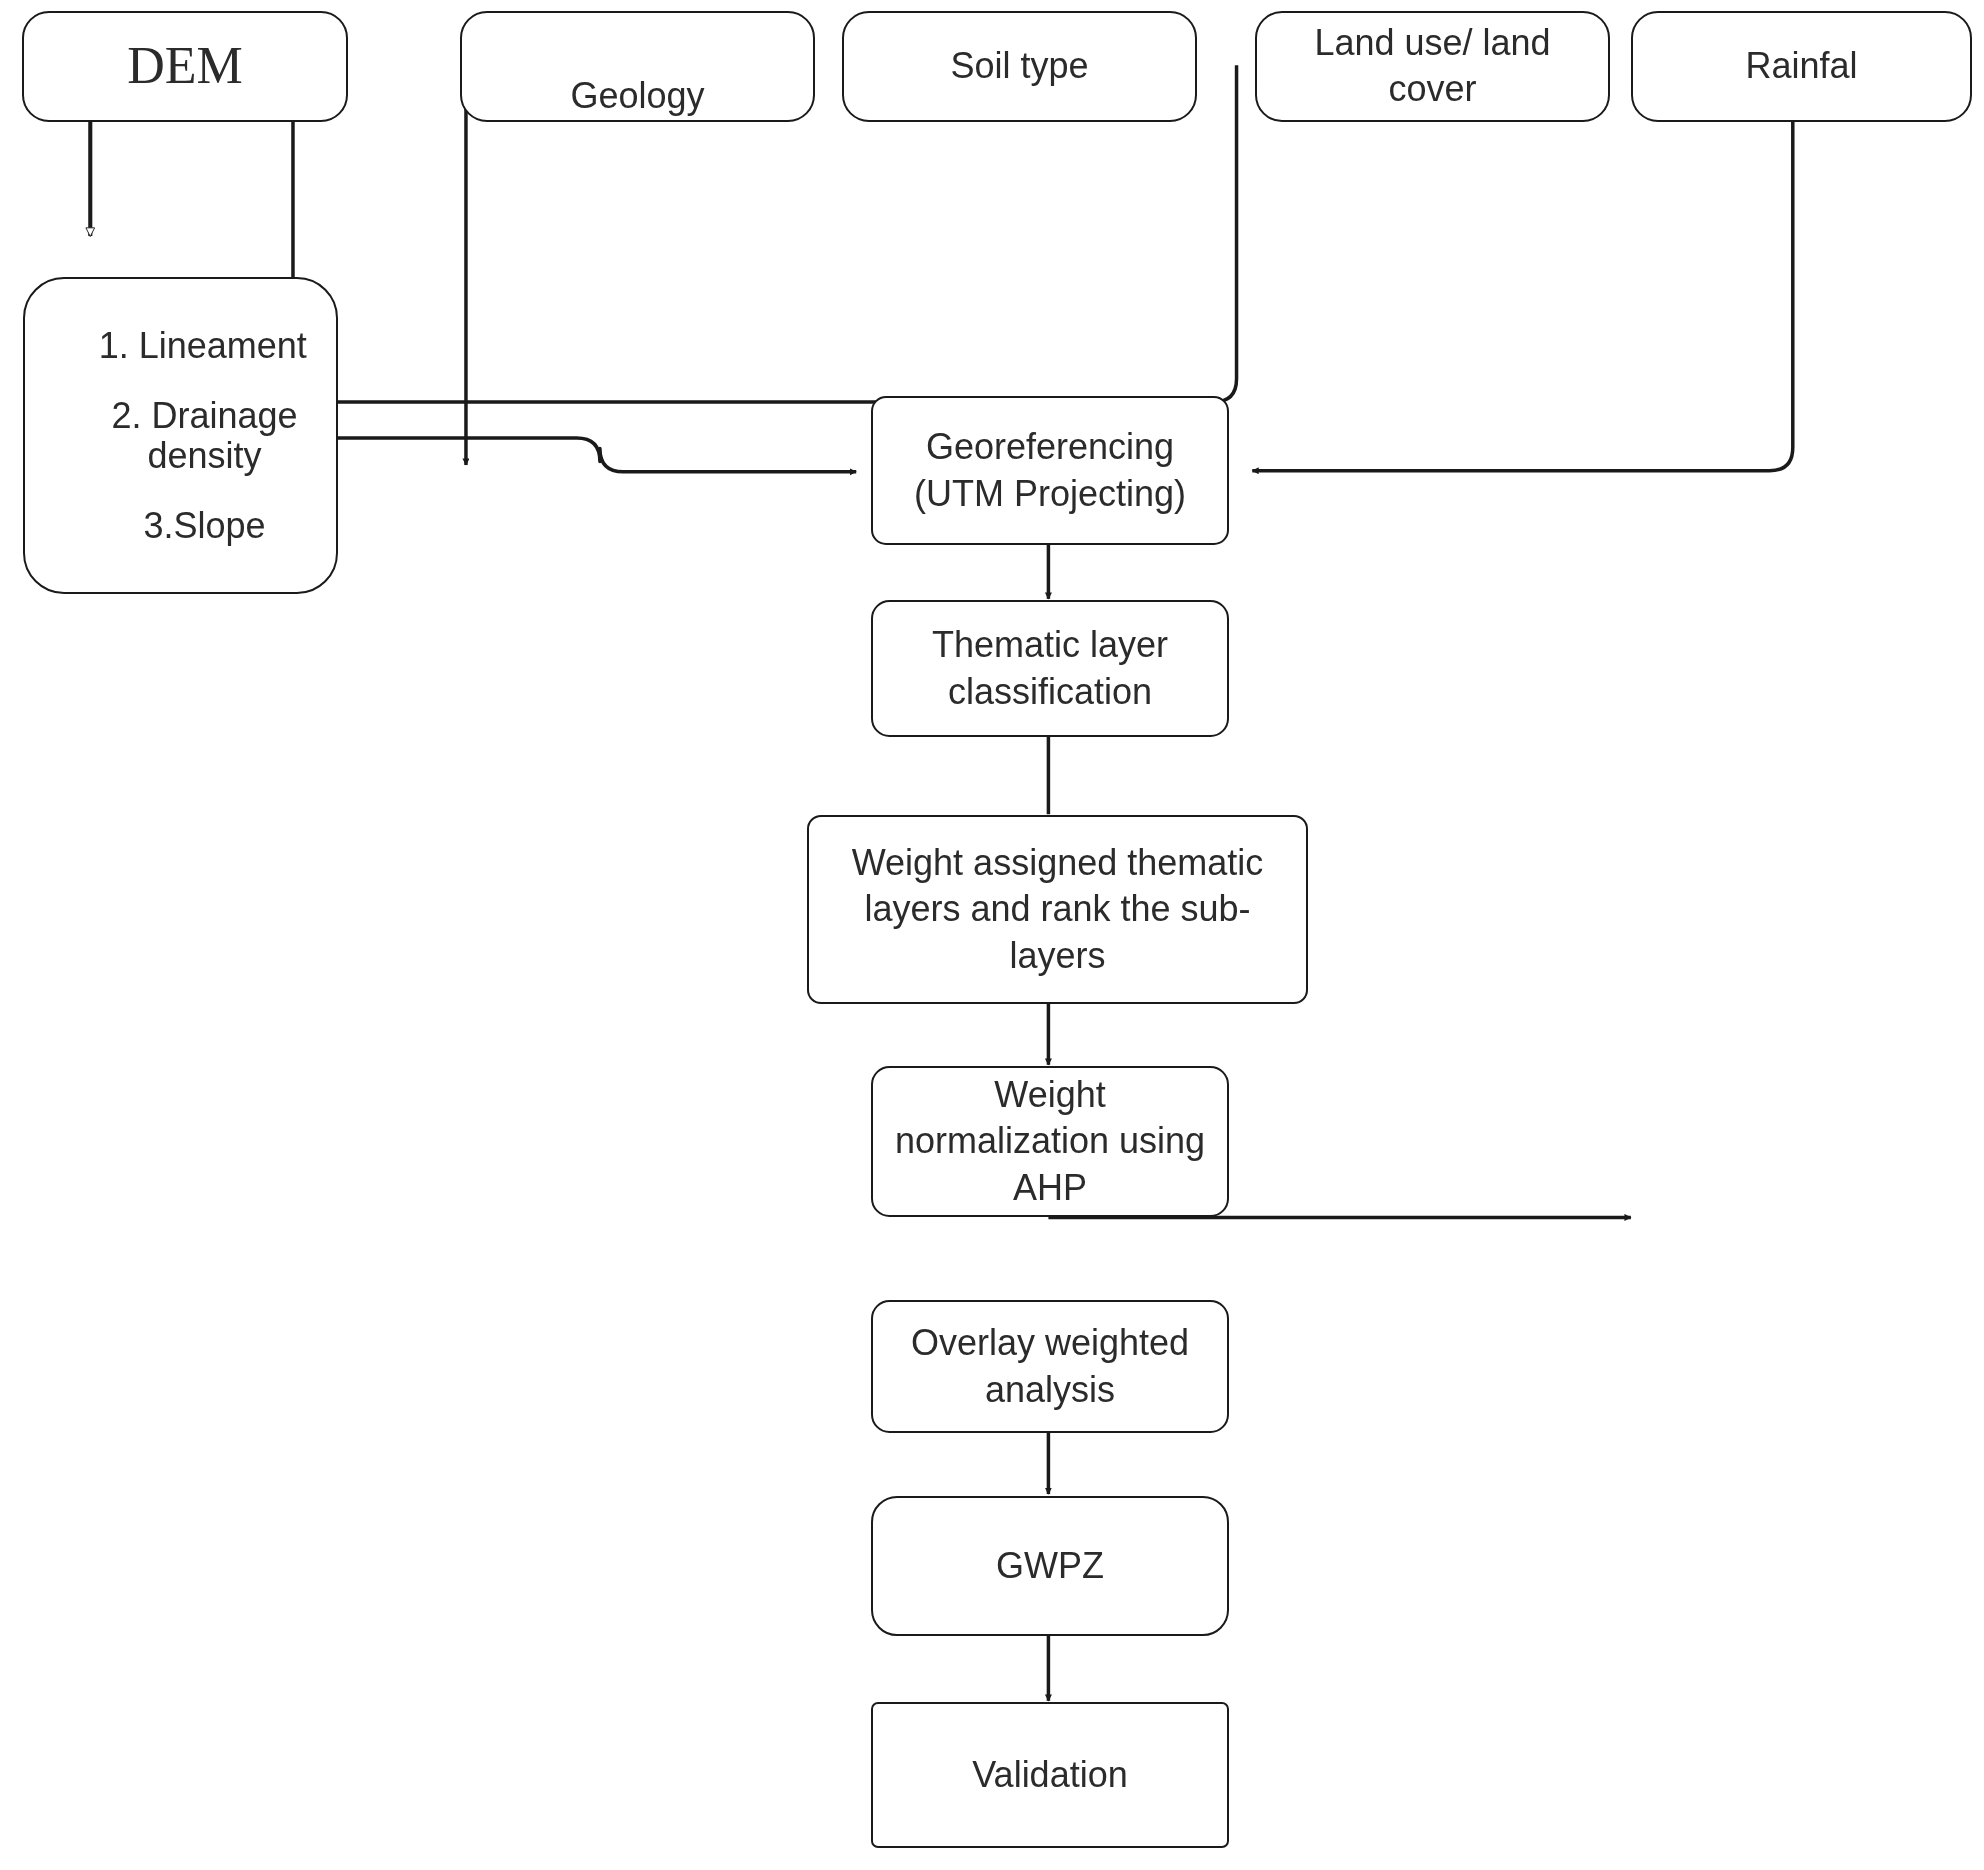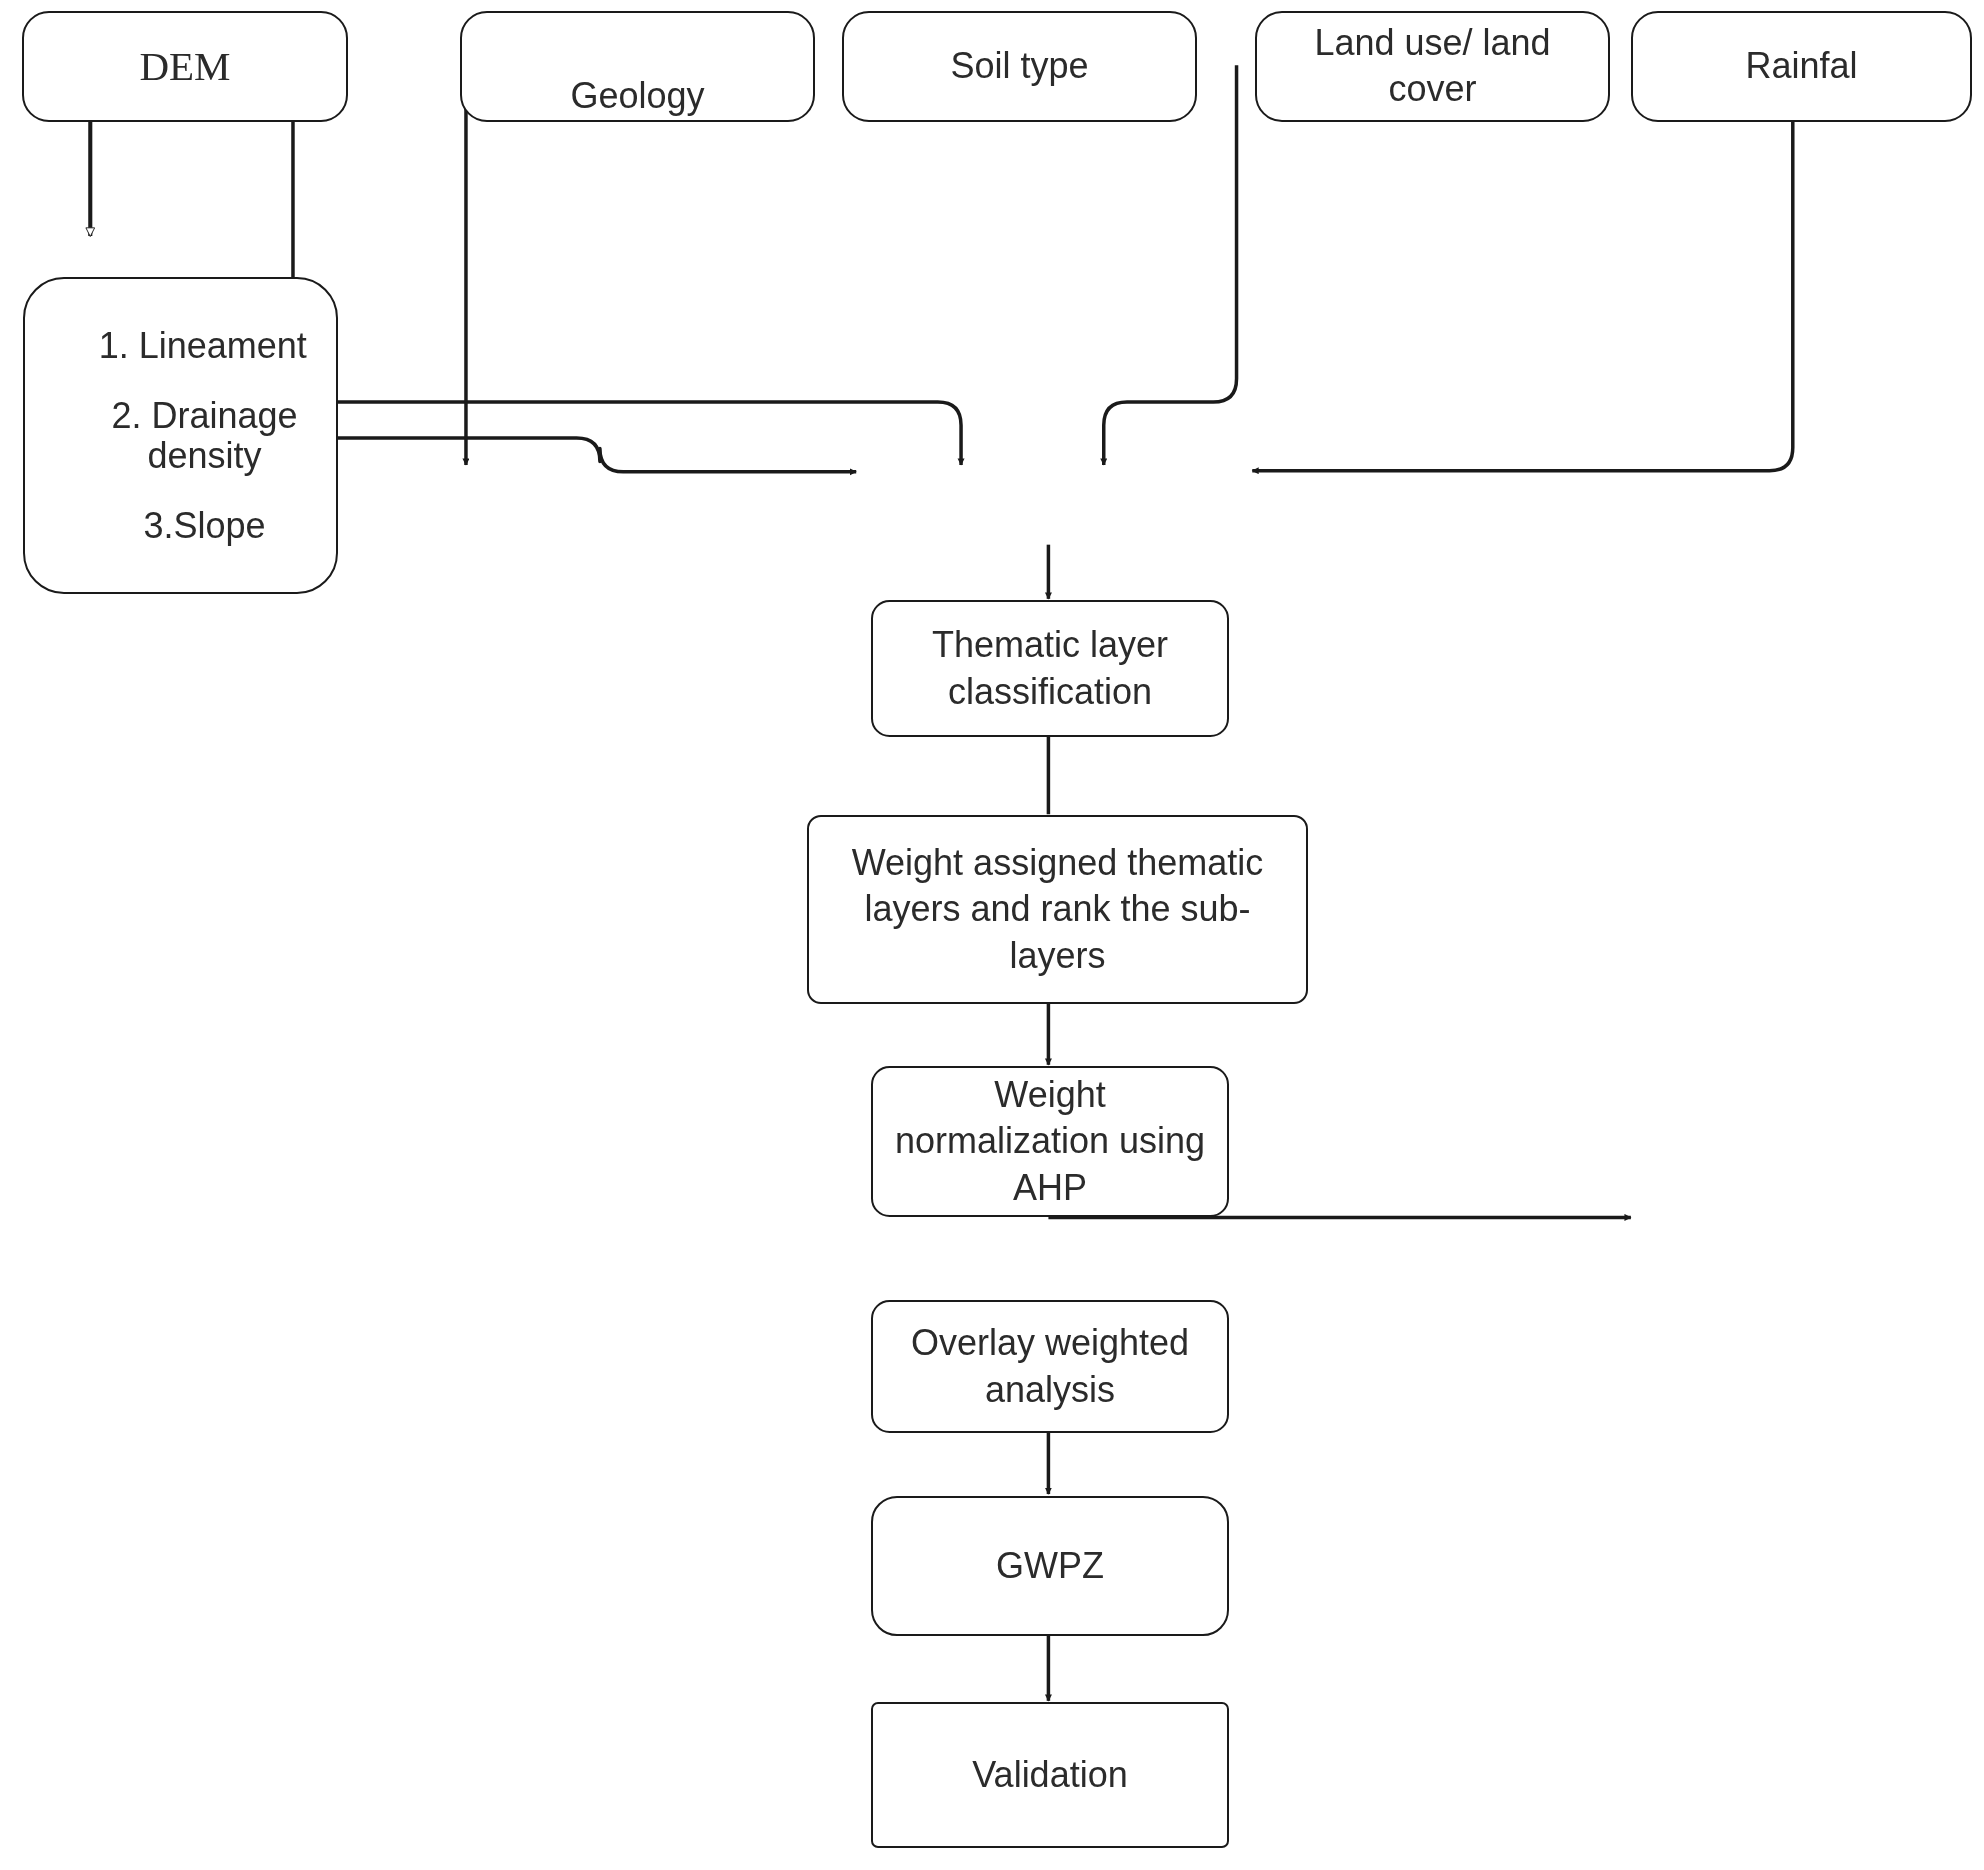--- a/index.html
+++ b/index.html
@@ -35,21 +35,21 @@
     text-align: center;
     color: #2b2b2b;
     font-family: "Liberation Sans", sans-serif;
     font-size: 36px;
     line-height: 1.28;
     padding: 0 10.5px;
     z-index: 2;
   }
   .node.serif {
     font-family: "Liberation Serif", serif;
-    font-size: 41px;
+    font-size: 52px;
   }
   .node.stack {
     display: block;
     padding: 0;
   }
   .node .txt { display: block; width: 100%; }
   .node.stack .lines {
     position: absolute;
     left: 0; right: 0;
     top: 50%;
@@ -131,20 +131,23 @@
   </div>
 
   <div class="node stack" style="left:23px; top:277px; width:315px; height:317px; border-radius:41px;">
     <div class="lines">
       <span class="ln l1">1. Lineament</span>
       <span class="ln l2">2. Drainage density</span>
       <span class="ln l3">3.Slope</span>
     </div>
   </div>
 
+  <div class="node" style="left:871px; top:396px; width:358px; height:149px; border-radius:15px;">
+    <span class="txt">Georeferencing (UTM Projecting)</span>
+  </div>
 
   <div class="node" style="left:871px; top:600px; width:358px; height:137px; border-radius:18.6px;">
     <span class="txt">Thematic layer classification</span>
   </div>
 
   <div class="node" style="left:807px; top:815px; width:501px; height:189px; border-radius:14px;">
     <span class="txt">Weight assigned thematic layers and rank the sub-layers</span>
   </div>
 
   <div class="node" style="left:871px; top:1066px; width:358px; height:151px; border-radius:18.6px;">

